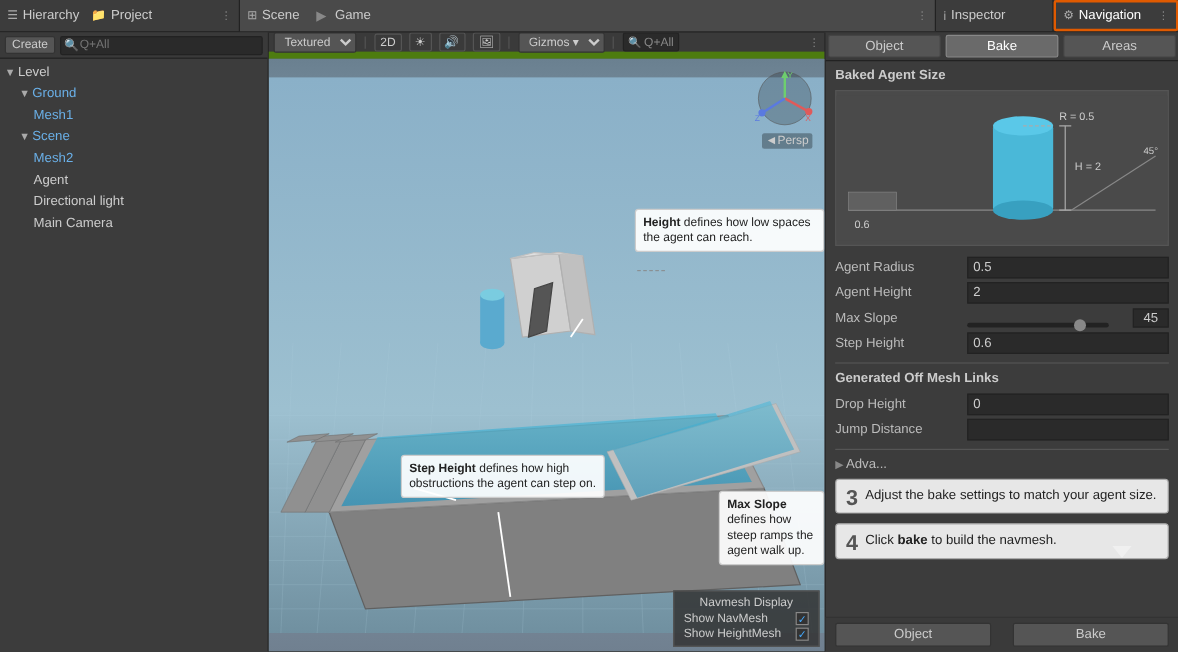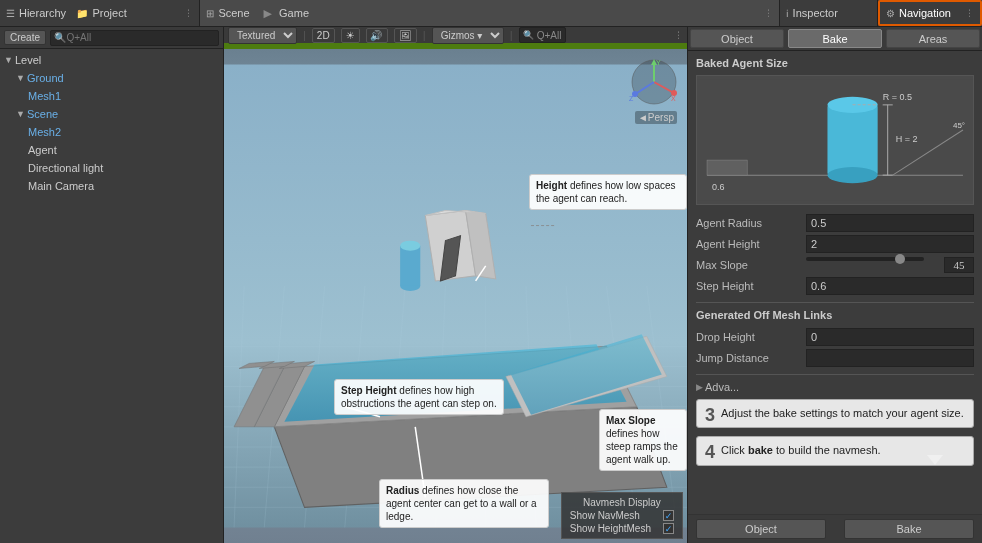--- a/index.html
+++ b/index.html
@@ -334,23 +334,22 @@
       font-size: 11px;
       padding: 1px 4px;
       height: 18px;
       display: flex;
       align-items: center;
     }
 
     .prop-slider {
       flex: 1;
       display: flex;
-      align-items: flex-start;
+      align-items: flex-end;
       gap: 20px;
-      font-family: Liberation Serif, serif;
     }
     .slider-track {
       flex: 1;
       height: 4px;
       background: #222;
       border-radius: 2px;
       position: relative;
     }
     .slider-thumb {
       position: absolute;
@@ -651,23 +650,20 @@
       </div>
 
       <div class="annotation" style="top:330px;left:110px">
         <b>Step Height</b> defines how high obstructions the agent can step on.
       </div>
 
       <div class="annotation" style="top:360px;left:375px">
         <b>Max Slope</b> defines how steep ramps the agent walk up.
       </div>
 
-      <div class="annotation" style="top:430px;left:155px">
-        <b>Radius</b> defines how close the agent center can get to a wall or a ledge.
-      </div>
 
       <div class="navmesh-display">
         <div class="navmesh-title">Navmesh Display</div>
         <div class="navmesh-row">
           <span>Show NavMesh</span>
           <span class="checkbox-icon">✓</span>
         </div>
         <div class="navmesh-row">
           <span>Show HeightMesh</span>
           <span class="checkbox-icon">✓</span>

